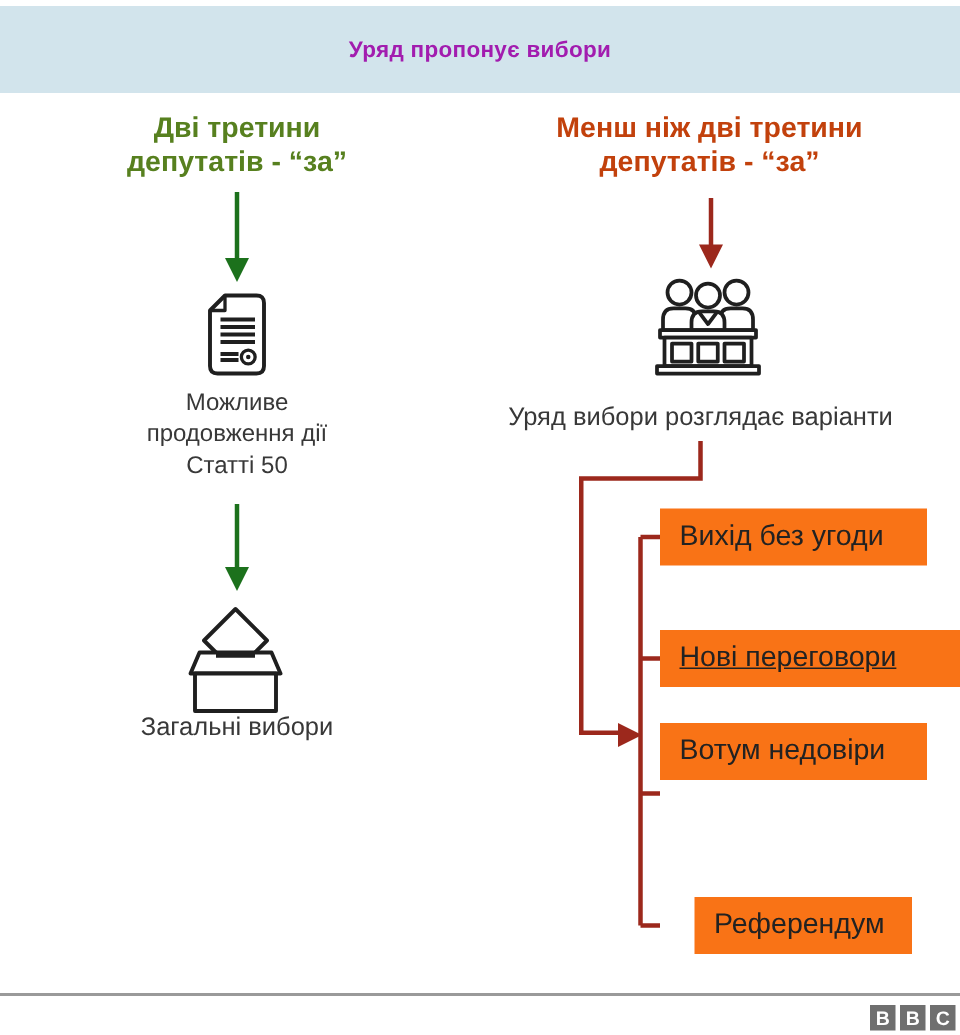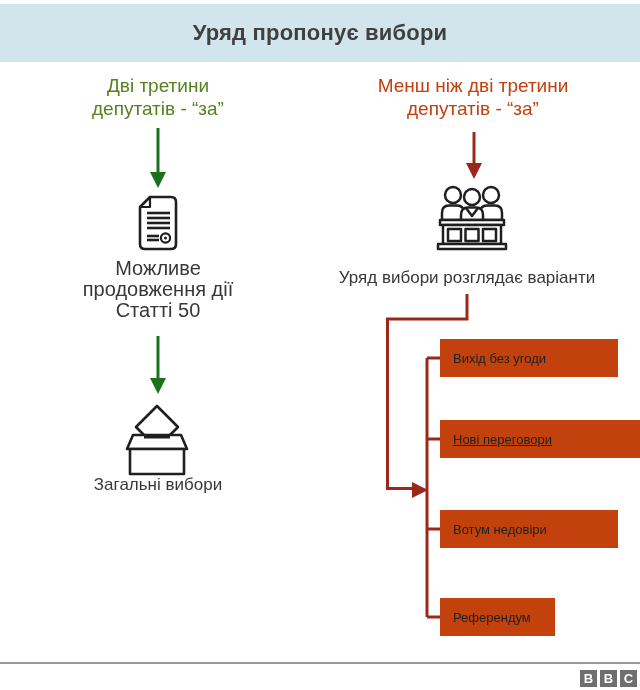--- a/index.html
+++ b/index.html
@@ -10,49 +10,49 @@
   }
   .abs{position:absolute;}
 
   
   .header-band{
     left:0;top:4px;width:640px;height:58px;
     background:#d2e4ec;
     display:flex;align-items:center;justify-content:center;
   }
   .header-title{
-    font-size:22px;font-weight:bold;color:#404040;letter-spacing:.2px;
+    font-size:15px;font-weight:bold;color:#a21caf;letter-spacing:.2px;
   }
 
   
   .branch-heading{
-    top:74px;text-align:center;font-size:19px;font-weight:normal;
+    top:74px;text-align:center;font-size:19px;font-weight:bold;
     line-height:23px;white-space:pre-line;
   }
   .heading-left{left:40px;width:236px;color:#57801f;}
   .heading-right{left:343px;width:260px;color:#c2410c;}
 
   
   .caption{
     text-align:center;color:#383838;white-space:pre-line;
   }
-  .cap-article{left:58px;top:258px;width:200px;font-size:20px;line-height:21px;}
+  .cap-article{left:58px;top:258px;width:200px;font-size:16px;line-height:21px;}
   .cap-elections{left:58px;top:475px;width:200px;font-size:17px;}
   .cap-options{left:327px;top:268px;width:280px;font-size:17px;}
 
   
   .option-box{
-    background:#c2410c;height:38px;display:flex;align-items:center;
+    background:#f97316;height:38px;display:flex;align-items:center;
     padding-left:13px;box-sizing:border-box;
-    font-size:13px;color:#222222;
+    font-size:19px;color:#222222;
   }
   .opt-1{left:440px;top:339px;width:178px;}
   .opt-2{left:440px;top:420px;width:216px;text-decoration:underline;}
-  .opt-3{left:440px;top:510px;width:178px;}
-  .opt-4{left:440px;top:598px;width:115px;}
+  .opt-3{left:440px;top:482px;width:178px;}
+  .opt-4{left:463px;top:598px;width:145px;}
 
   
   .footer-rule{left:0;top:662px;width:640px;height:2px;background:#9a9a9a;}
   .bbc-logo{left:580px;top:670px;display:flex;gap:3px;}
   .bbc-block{
     width:17px;height:17px;background:#6f6f6f;color:#ffffff;
     font-size:13px;font-weight:bold;display:flex;align-items:center;justify-content:center;
     font-family:"Liberation Sans",sans-serif;
   }
 

